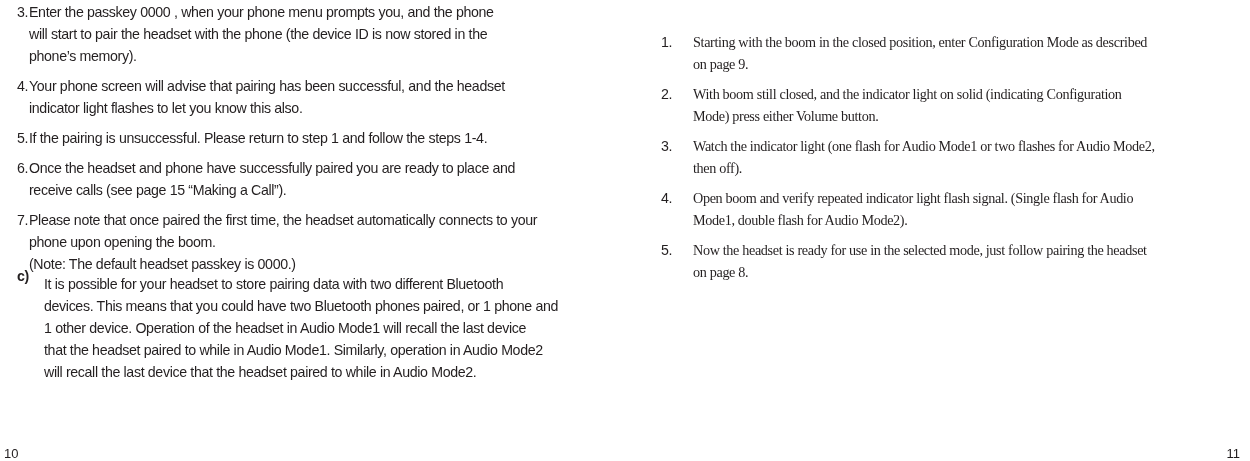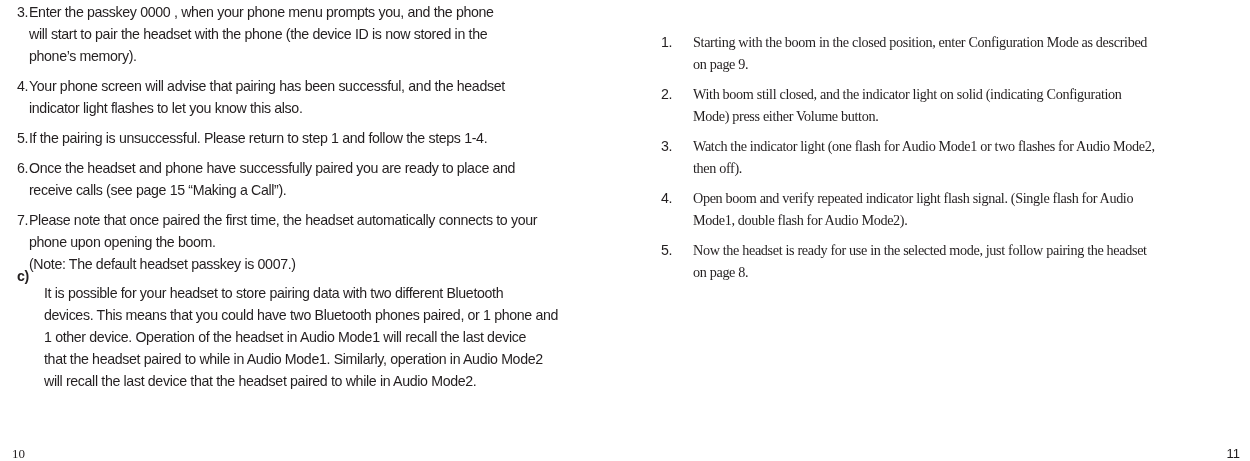--- a/index.html
+++ b/index.html
@@ -13,26 +13,26 @@
   .ol { position: absolute; margin: 0; padding: 0; list-style: none; }
   .item { position: relative; font-size: 14.2px; line-height: 22px; margin-bottom: 8px; letter-spacing: -0.35px; }
   .num { position: absolute; left: 0; top: 0; }
   .txt { display: block; white-space: pre-line; }
   .left-list { left: 17px; top: 1px; width: 575px; }
   .left-list .txt { margin-left: 12px; }
   .sub { position: absolute; left: 17px; top: 265px; width: 575px; font-size: 14.2px; line-height: 22px; letter-spacing: -0.35px; }
   .sub .num { font-weight: bold; }
   .sub .head { margin-left: 27px; display: block; }
   .sub .head b { font-weight: bold; }
-  .sub .para { margin-left: 27px; display: block; margin-top: 17px; white-space: pre-line; }
+  .sub .para { margin-left: 27px; display: block; margin-top: 8px; white-space: pre-line; }
   .right-heading { position: absolute; left: 36px; top: 1px; font-weight: bold; font-size: 14.2px; line-height: 22px; letter-spacing: -0.35px; }
   .right-list { left: 36px; top: 31px; width: 580px; }
   .right-list .txt { margin-left: 32px; font-family: Liberation Serif, serif; }
   .page-num { position: absolute; top: 446px; font-size: 13px; line-height: 15px; }
-  .pn-left { left: 12px; font-family: Liberation Serif, serif; }
+  .pn-left { left: 4px; }
   .pn-right { right: 10px; }
 </style>
 </head>
 <body>
 
 <div class="page page-left">
   <div class="ol left-list">
     <div class="item">
       <span class="num">3.</span>
       <span class="txt">Enter the passkey 0000 , when your phone menu prompts you, and the phone
@@ -50,21 +50,21 @@
     </div>
     <div class="item">
       <span class="num">6.</span>
       <span class="txt">Once the headset and phone have successfully paired you are ready to place and
 receive calls (see page 15 “Making a Call”).</span>
     </div>
     <div class="item">
       <span class="num">7.</span>
       <span class="txt">Please note that once paired the first time, the headset automatically connects to your
 phone upon opening the boom.
-(Note: The default headset passkey is 0007.)</span>
+(Note: The default headset passkey is 0000.)</span>
     </div>
   </div>
 
   <div class="sub">
     <span class="num">c)</span>
     <span class="para">It is possible for your headset to store pairing data with two different Bluetooth
 devices. This means that you could have two Bluetooth phones paired, or 1 phone and
 1 other device.  Operation of the headset in Audio Mode1 will recall the last device
 that the headset paired to while in Audio Mode1.  Similarly, operation in Audio Mode2
 will recall the last device that the headset paired to while in Audio Mode2.</span>

